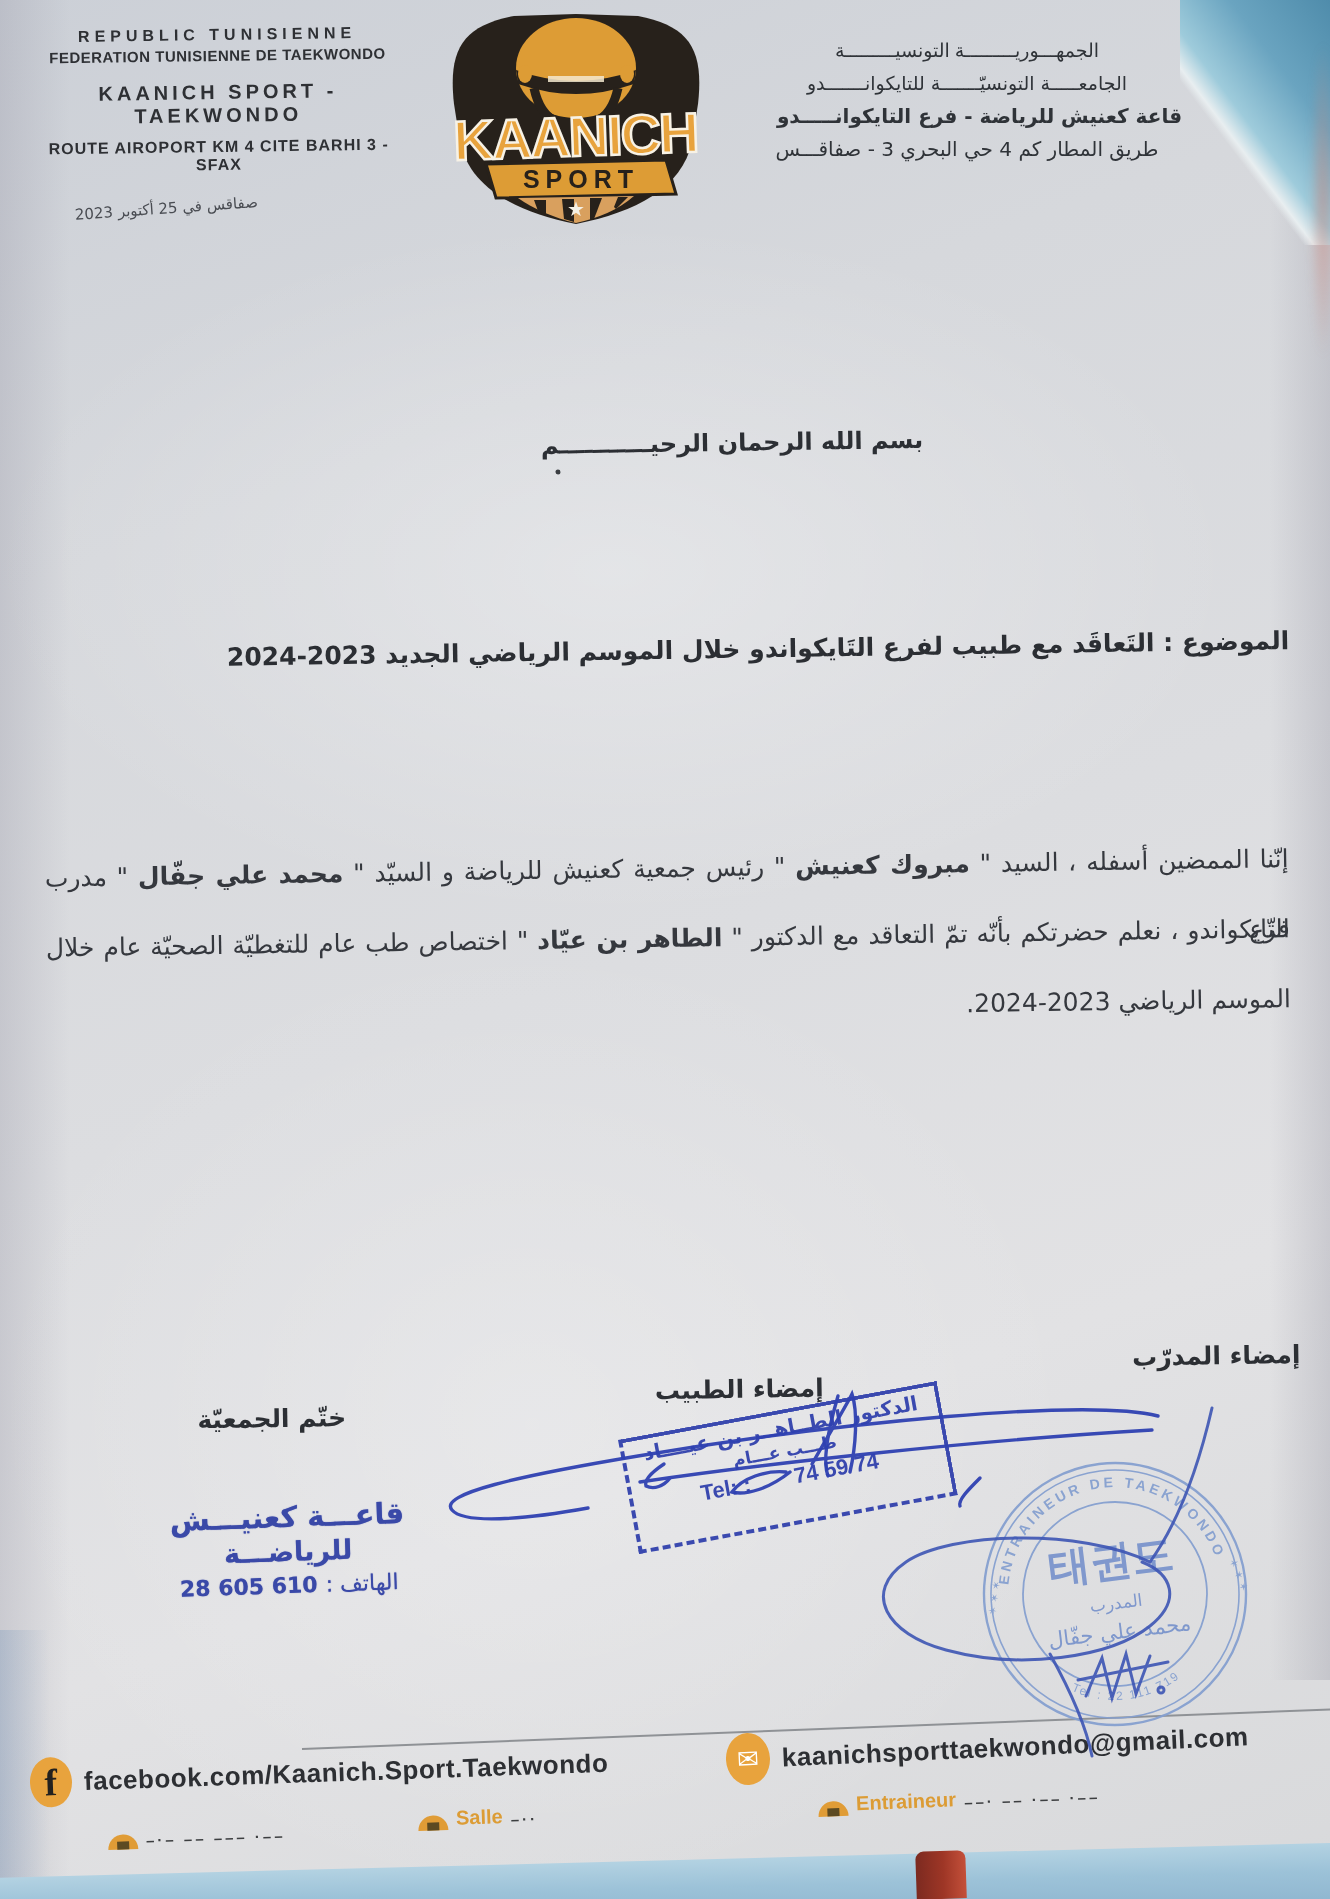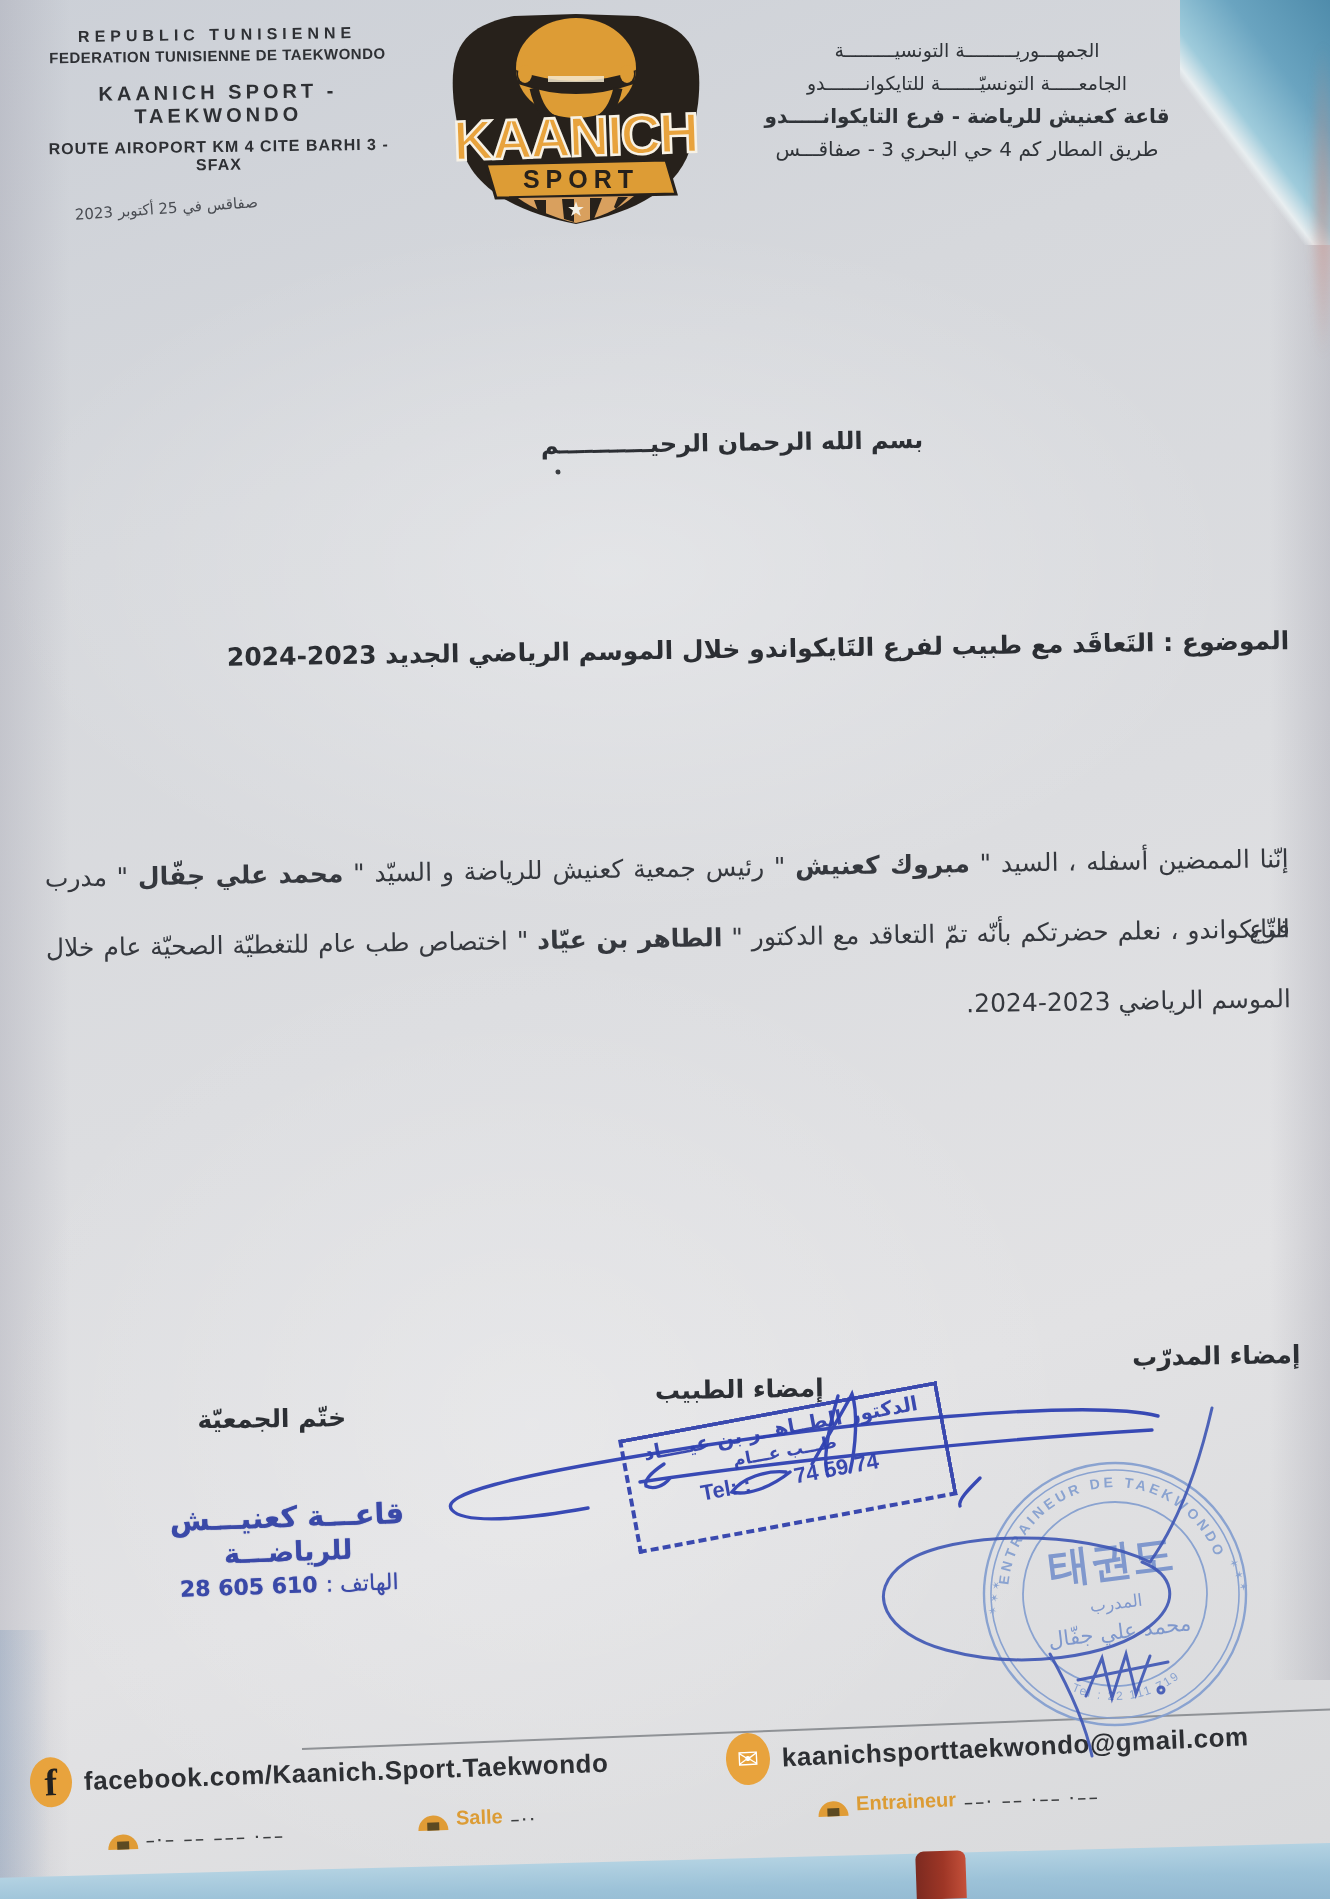--- a/index.html
+++ b/index.html
@@ -26,23 +26,23 @@
   .red-object{left:916px;top:1851px;width:50px;height:48px;z-index:41;transform:rotate(-2deg);
     border-radius:8px 8px 0 0;background:linear-gradient(90deg,#7c2a20 0%,#9e3626 55%,#c4503a 100%);}
   
   .hdr-left{left:40px;top:26px;width:356px;text-align:center;color:#2e3034;
     font-family:"Liberation Sans",sans-serif;font-weight:bold;transform:rotate(-0.8deg);}
   .hl1{font-size:16px;letter-spacing:5px;margin-bottom:3px;}
   .hl2{font-size:15px;letter-spacing:.5px;margin-bottom:17px;}
   .hl3{font-size:20px;letter-spacing:4px;margin-bottom:11px;}
   .hl4{font-size:16px;letter-spacing:1px;}
   .hdr-right{right:148px;top:34px;width:430px;text-align:center;direction:rtl;color:#2f3338;line-height:33px;}
-  .ar1{font-size:19px;}
+  .ar1{font-size:19px;font-family:Liberation Serif, serif;}
   .ar2{font-size:19px;}
-  .ar3{font-size:20px;font-weight:bold;}
+  .ar3{font-size:20px;font-weight:bold;text-align:right;}
   .ar4{font-size:20px;font-weight:normal;}
   .date{left:58px;top:200px;width:200px;font-size:15px;color:#494c52;direction:rtl;
     transform:rotate(-4deg);letter-spacing:.5px;}
   
   .content{left:0;top:0;width:1330px;height:1899px;transform:rotate(-0.9deg);transform-origin:660px 950px;z-index:5;}
   .basmala{left:540px;top:430px;width:400px;text-align:center;direction:rtl;
     font-size:24px;font-weight:bold;color:#2c2f34;}
   .dot{left:563px;top:468px;width:5px;height:5px;border-radius:50%;background:#3a3d42;}
   .subject{right:36px;top:636px;direction:rtl;white-space:nowrap;
     font-size:25px;font-weight:bold;color:#2b2e33;}

